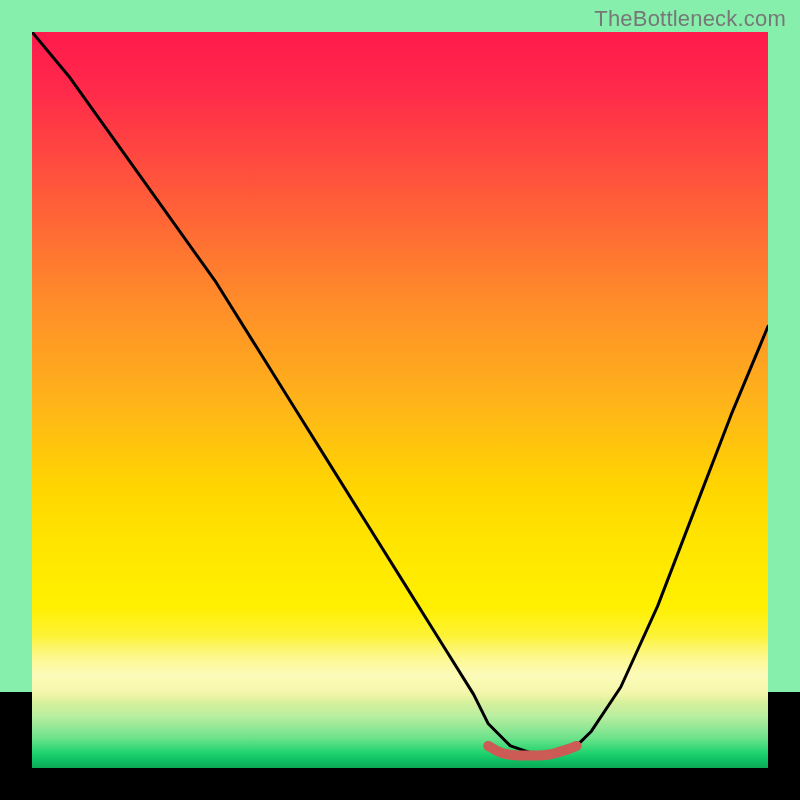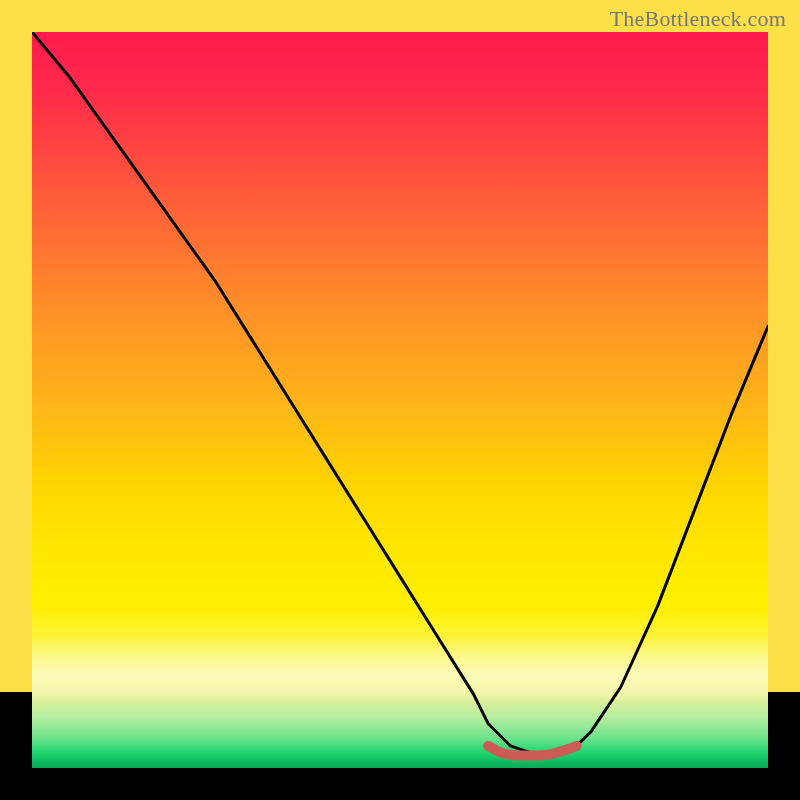--- a/index.html
+++ b/index.html
@@ -8,22 +8,21 @@
     width: 800px;
     height: 800px;
     background: #000;
     overflow: hidden;
     font-family: Arial, Helvetica, sans-serif;
   }
   .stage {
     position: relative;
     width: 800px;
     height: 692px;
-    background: #fde047;
-    font-family: Liberation Serif, serif;
+    background: #86efac;
   }
   .plot {
     position: absolute;
     left: 32px;
     top: 32px;
     width: 736px;
     height: 736px;
     overflow: hidden;
   }
   .gradient {

